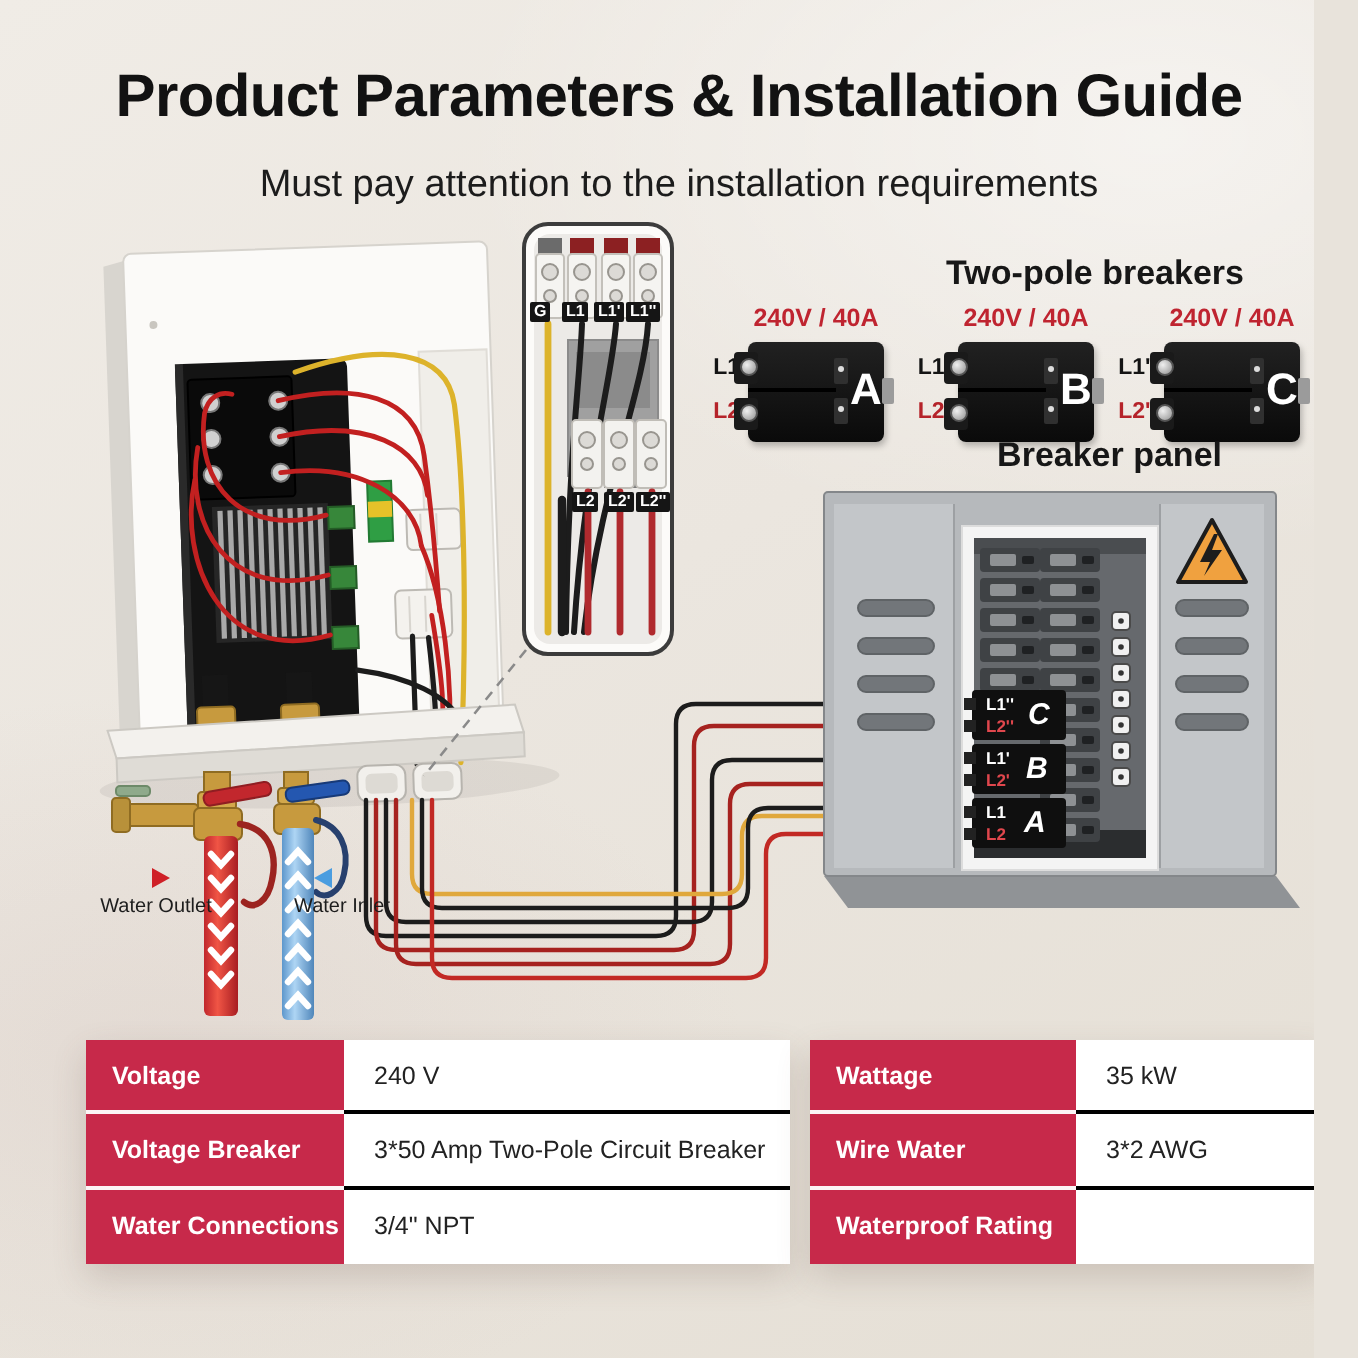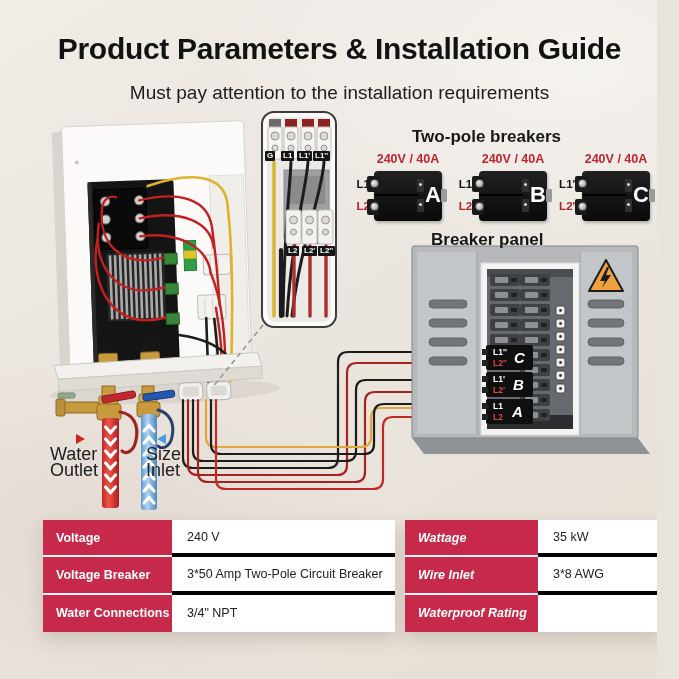--- a/index.html
+++ b/index.html
@@ -13,21 +13,21 @@
     font-family:"Liberation Sans","DejaVu Sans",sans-serif;
   }
   .page-title{
     position:absolute;left:0;top:32px;width:679px;text-align:center;
     font-size:30px;font-weight:700;letter-spacing:-.3px;color:#121212;
   }
   .page-subtitle{
     position:absolute;left:0;top:82px;width:679px;text-align:center;
     font-size:19px;font-weight:400;color:#1c1c1c;
   }
-  .heading{position:absolute;text-align:left;font-size:17px;font-weight:600;color:#171717;}
+  .heading{position:absolute;text-align:right;font-size:17px;font-weight:600;color:#171717;}
   .rating{position:absolute;text-align:center;font-size:12.5px;font-weight:700;color:#bf2430;}
   .pole-label{position:absolute;text-align:right;font-size:11.5px;font-weight:700;color:#141414;}
   .pole-label.l2{color:#b5232a;}
   .breaker{position:absolute;width:68px;height:50px;border-radius:4px;
     background:linear-gradient(180deg,#212121,#0a0a0a);box-shadow:1px 2px 3px rgba(0,0,0,.25);}
   .breaker .seam{position:absolute;left:0;top:23px;width:44px;height:2px;background:#000;}
   .breaker .term{position:absolute;left:-7px;width:12px;height:16px;background:#1a1a1a;border-radius:2px;}
   .breaker .t1{top:5px}.breaker .t2{top:28px}
   .breaker .screw{position:absolute;left:-4px;width:9px;height:9px;border-radius:50%;
     background:radial-gradient(circle at 35% 35%,#efefef,#8f8f8f);border:1px solid #555;}
@@ -35,34 +35,34 @@
   .breaker .slot{position:absolute;left:43px;width:7px;height:13px;background:#303030;border-radius:1px;}
   .breaker .sl1{top:8px}.breaker .sl2{top:28px}
   .breaker .slot::after{content:"";position:absolute;left:2px;top:4px;width:3px;height:3px;border-radius:50%;background:#ddd;}
   .breaker .tab{position:absolute;right:-5px;top:18px;width:6px;height:13px;background:#9b9b9b;border-radius:1px;}
   .bletter{position:absolute;left:51px;top:11px;font-size:22px;font-weight:700;color:#fff;}
   .pl1,.pl2{position:absolute;font-size:8.5px;font-weight:700;color:#fff;line-height:10px;}
   .pl2{color:#e0474d;}
   .pletter{position:absolute;font-size:15px;font-weight:700;font-style:italic;color:#fff;}
   .chip{position:absolute;font-size:8px;font-weight:700;color:#fff;background:#151515;
     padding:0 2px;line-height:10px;border-radius:1px;letter-spacing:0;}
-  .water-label{position:absolute;font-size:18px;line-height:16px;color:#1d1d1d;text-align:left;}
+  .water-label{position:absolute;font-size:10px;line-height:16px;color:#1d1d1d;text-align:center;}
   .tri{position:absolute;width:0;height:0;}
   .tri-right{border-top:5px solid transparent;border-bottom:5px solid transparent;border-left:9px solid #cf2027;}
   .tri-left{border-top:5px solid transparent;border-bottom:5px solid transparent;border-right:9px solid #4a9de0;}
   .spec-table{position:absolute;top:520px;height:112px;background:#fff;display:flex;flex-direction:column;
     box-shadow:0 7px 16px rgba(99,77,66,.20);}
   .spec-table .row{flex:1;display:flex;}
   .spec-table .cell{display:flex;align-items:center;}
   .spec-table .label{width:129px;background:#c7294a;color:#fff;font-weight:700;font-size:12.5px;
     padding-left:13px;border-bottom:2px solid rgba(255,255,255,.95);}
   .spec-table .row:last-child .label{border-bottom:none;}
-  .spec-table .value{flex:1;font-size:12.5px;color:#222;padding-left:15px;border-bottom:4px solid #000000;}
+  .spec-table .value{flex:1;font-size:12.5px;color:#222;padding-left:15px;border-bottom:2px solid #000000;}
   .spec-table .row:last-child .value{border-bottom:none;}
-  .spec-table.right .label{width:133px;font-style:italic;}
+  .spec-table.right .label{width:133px;}
 </style>
 </head>
 <body>
 
 <div class="canvas">
 
   <div class="page-title">Product Parameters &amp; Installation Guide</div>
   <div class="page-subtitle">Must pay attention to the installation requirements</div>
 
   <svg width="679" height="679" viewBox="0 0 679 679" style="position:absolute;left:0;top:0;" xmlns="http://www.w3.org/2000/svg">
@@ -389,21 +389,21 @@
       <div class="term t2"></div>
       <div class="screw s1"></div>
       <div class="screw s2"></div>
     <div class="seam"></div>
       <div class="slot sl1"></div>
       <div class="slot sl2"></div>
       <div class="tab"></div>
     <span class="bletter">C</span>
   </div>
 
-  <div class="heading" style="left:431px;top:230px;width:180px;">Breaker panel</div>
+  <div class="heading" style="left:431px;top:218px;width:180px;">Breaker panel</div>
 
   <span class="pl1" style="left:493px;top:347px;">L1''</span>
   <span class="pl2" style="left:493px;top:358px;">L2''</span>
   <span class="pletter" style="left:514px;top:349px;">C</span>
   <span class="pl1" style="left:493px;top:374px;">L1'</span>
   <span class="pl2" style="left:493px;top:385px;">L2'</span>
   <span class="pletter" style="left:513px;top:376px;">B</span>
   <span class="pl1" style="left:493px;top:401px;">L1</span>
   <span class="pl2" style="left:493px;top:412px;">L2</span>
   <span class="pletter" style="left:512px;top:403px;">A</span>
@@ -412,21 +412,21 @@
   <span class="chip" style="left:281px;top:151px;">L1</span>
   <span class="chip" style="left:297px;top:151px;">L1'</span>
   <span class="chip" style="left:313px;top:151px;">L1''</span>
   <span class="chip" style="left:286px;top:246px;">L2</span>
   <span class="chip" style="left:302px;top:246px;">L2'</span>
   <span class="chip" style="left:318px;top:246px;">L2''</span>
 
   <div class="tri tri-right" style="left:76px;top:434px;"></div>
   <span class="water-label" style="left:50px;top:446px;width:56px;">Water Outlet</span>
   <div class="tri tri-left" style="left:157px;top:434px;"></div>
-  <span class="water-label" style="left:146px;top:446px;width:50px;">Size Inlet</span>
+  <span class="water-label" style="left:146px;top:446px;width:50px;">Water Inlet</span>
 
   <div class="spec-table left" style="left:43px;width:352px;">
     <div class="row">
       <div class="cell label">Voltage</div>
       <div class="cell value">240 V</div>
     </div>
     <div class="row">
       <div class="cell label">Voltage Breaker</div>
       <div class="cell value">3*50 Amp Two-Pole Circuit Breaker</div>
     </div>
@@ -435,21 +435,21 @@
       <div class="cell value">3/4" NPT</div>
     </div>
   </div>
 
   <div class="spec-table right" style="left:405px;width:256px;">
     <div class="row">
       <div class="cell label">Wattage</div>
       <div class="cell value">35 kW</div>
     </div>
     <div class="row">
-      <div class="cell label">Wire Inlet</div>
-      <div class="cell value">3*8 AWG</div>
+      <div class="cell label">Wire Water</div>
+      <div class="cell value">3*2 AWG</div>
     </div>
     <div class="row">
       <div class="cell label">Waterproof Rating</div>
     </div>
   </div>
 
 </div>
 
 </body></html>

